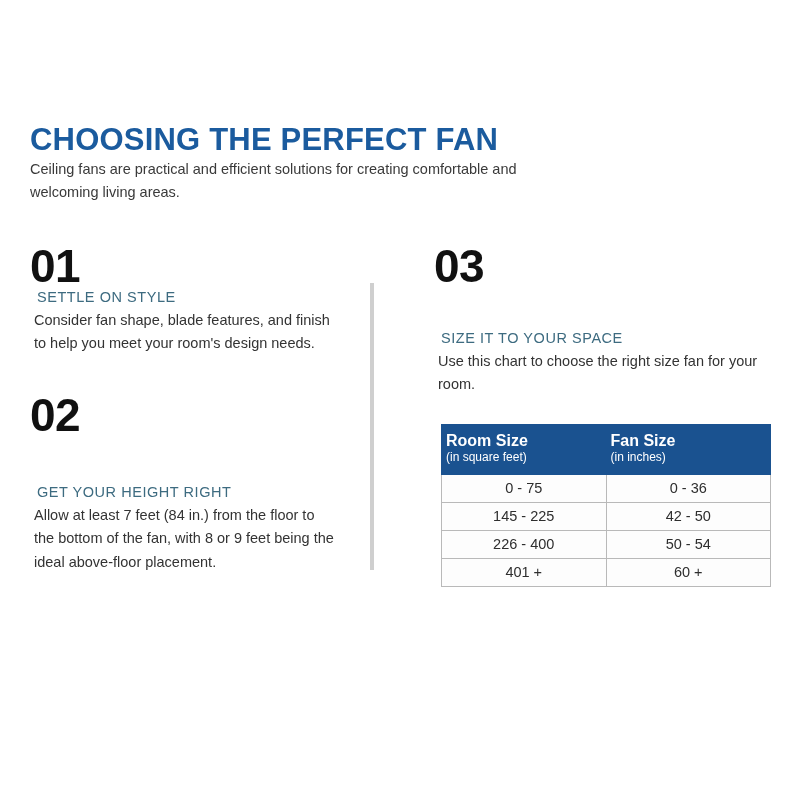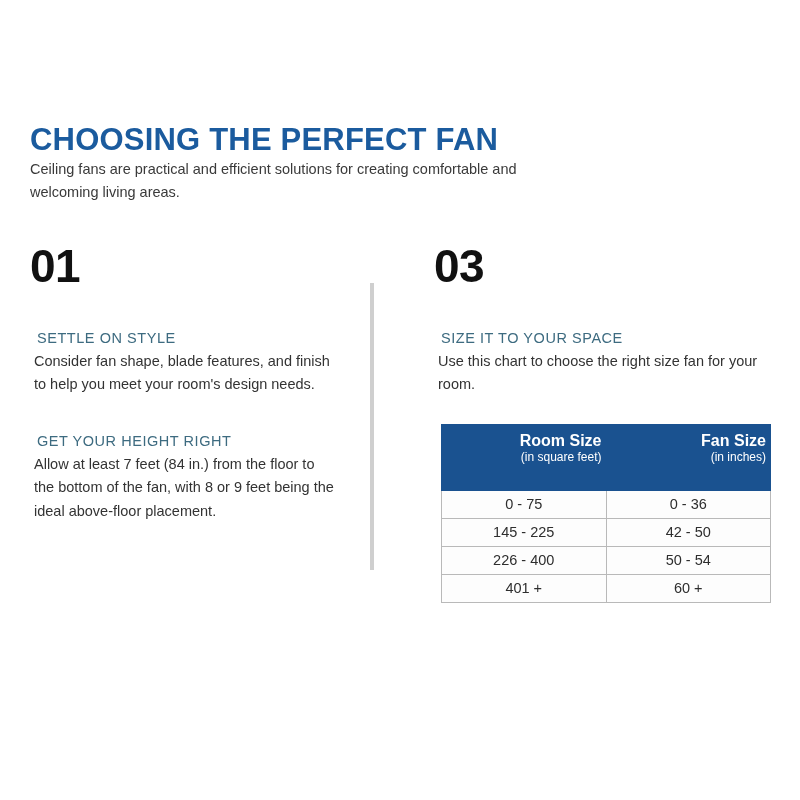--- a/index.html
+++ b/index.html
@@ -85,44 +85,44 @@
     margin: 0 0 3px 7px;
     text-transform: uppercase;
   }
   .step-body {
     font-size: 14.5px;
     line-height: 1.62;
     color: #333333;
     margin: 4px;
   }
 
-  .step-01 .step-number { margin-bottom: 41px; }
+  .step-01 .step-number { }
   .step-02 { margin-top: 36px; }
   .step-02 .step-number { margin-bottom: 46px; }
   .step-03 .step-number { margin-bottom: 41px; }
 
   
   .size-table-wrap {
     position: absolute;
     left: 441px;
     top: 424px;
     width: 330px;
   }
   table.size-table {
     width: 100%;
     border-collapse: collapse;
     table-layout: fixed;
     background: #fdfdfd;
   }
   table.size-table th {
     background: #1a5290;
     color: #ffffff;
-    padding: 7px 4px 24px 4px;
+    padding: 7px 4px 8px 4px;
     border: 1px solid #1a5290;
-    text-align: right;
+    text-align: left;
     vertical-align: middle;
   }
   .th-main {
     display: block;
     font-size: 16px;
     font-weight: 700;
     line-height: 1.15;
   }
   .th-sub {
     display: block;
@@ -153,20 +153,21 @@
 
   <div class="col-left">
 
     <div class="step-01">
       <div class="step-number">01</div>
       <div class="step-heading">SETTLE ON STYLE</div>
       <p class="step-body">Consider fan shape, blade features, and finish to help you meet your room's design needs.</p>
     </div>
 
     <div class="step-02">
+      <div class="step-number">02</div>
       <div class="step-heading">GET YOUR HEIGHT RIGHT</div>
       <p class="step-body">Allow at least 7 feet (84 in.) from the floor to the bottom of the fan, with 8 or 9 feet being the ideal above-floor placement.</p>
     </div>
 
   </div>
 
   <div class="col-right">
     <div class="step-03">
       <div class="step-number">03</div>
       <div class="step-heading">SIZE IT TO YOUR SPACE</div>

